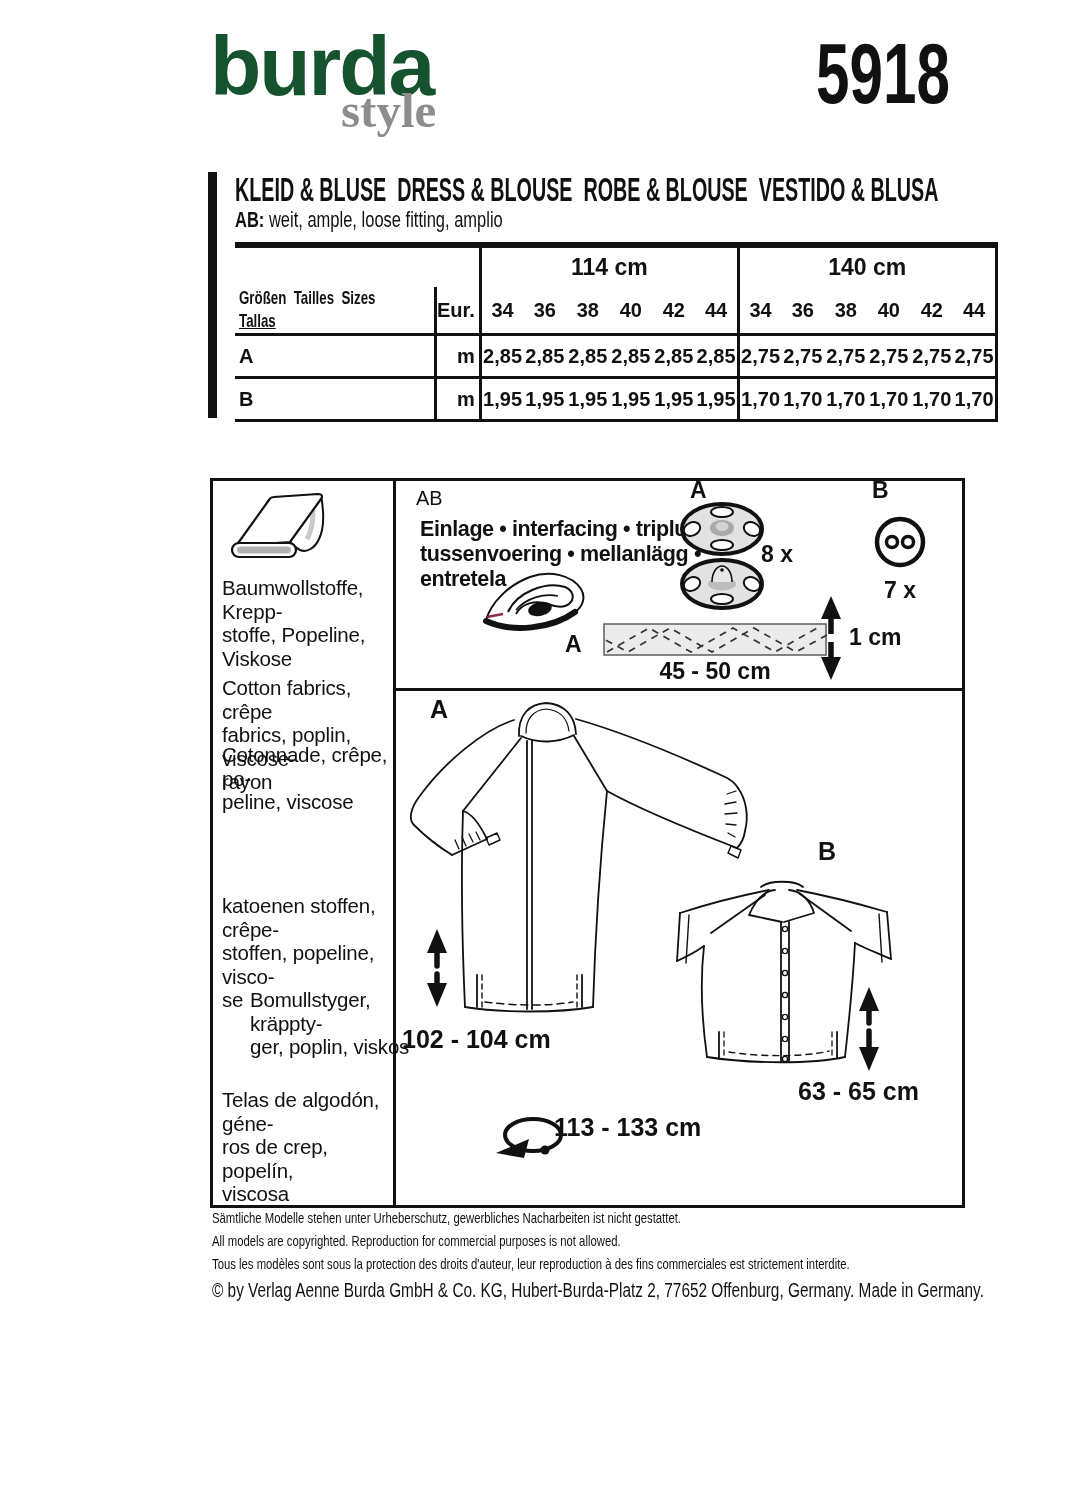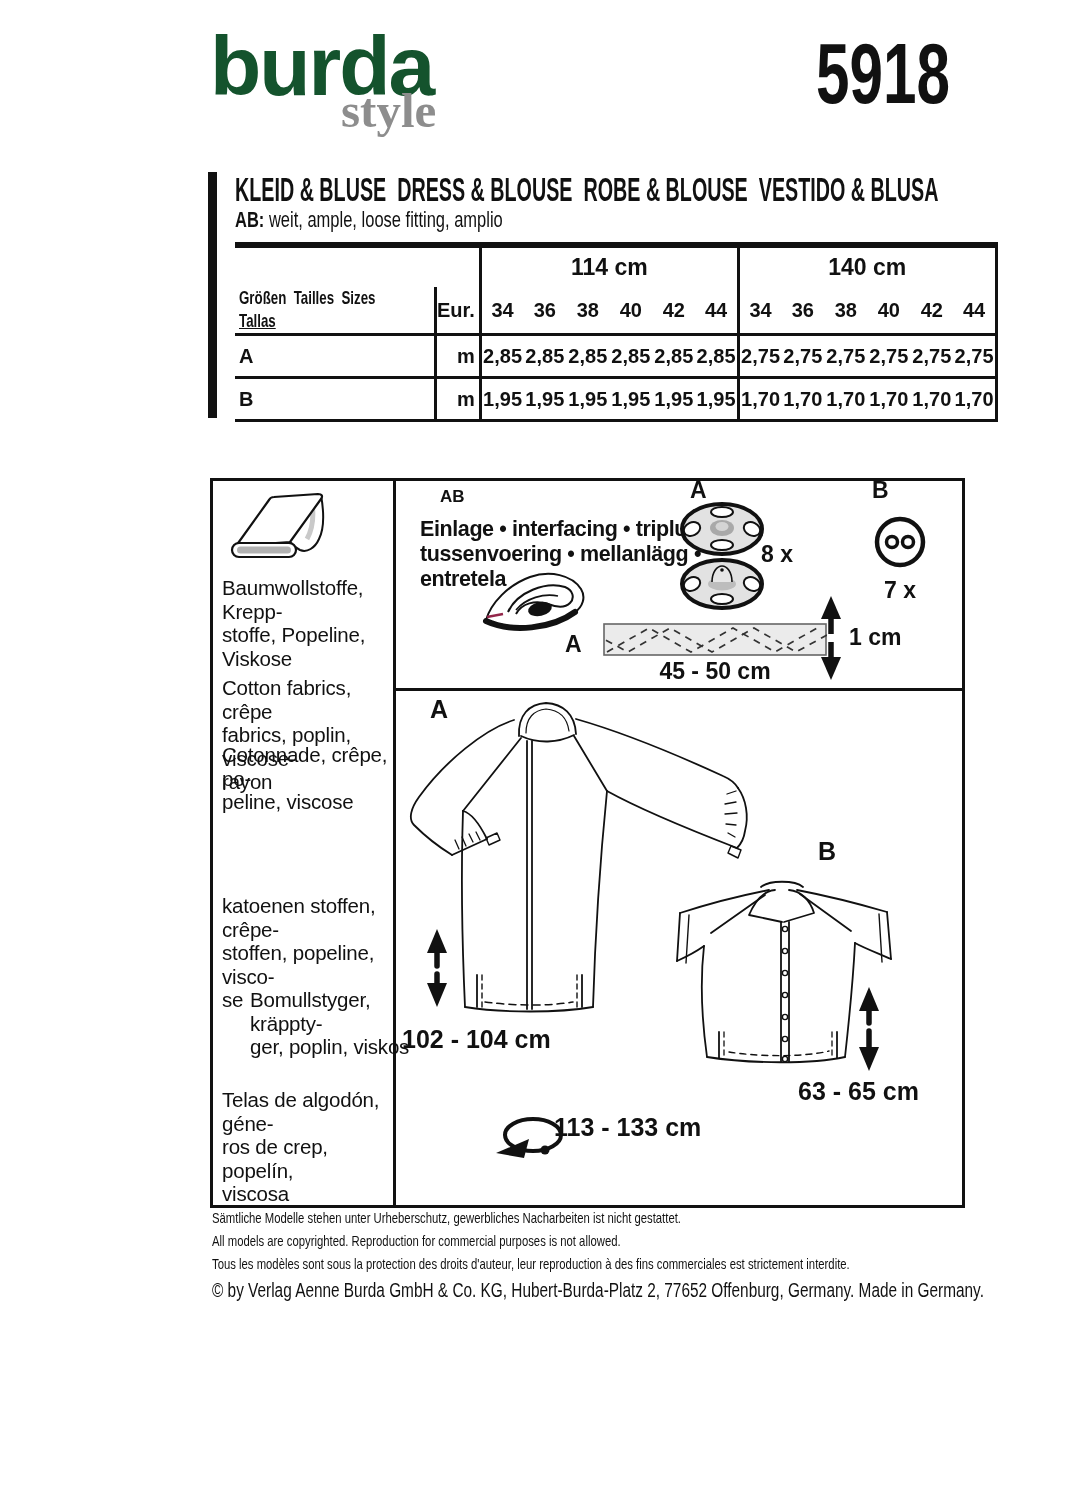--- a/index.html
+++ b/index.html
@@ -44,21 +44,21 @@
   
   #infoBox{left:210px;top:478px;width:749px;height:724px;border:3px solid #111;}
   #vDiv{left:393px;top:478px;width:3px;height:727px;background:#111;}
   #hDiv{left:396px;top:688px;width:566px;height:3px;background:#111;}
 
   .fabricTxt{left:222px;width:172px;font-size:20.5px;line-height:23.5px;letter-spacing:-.2px;}
   #fabDe{top:576px;} #fabEn{top:676px;} #fabFr{top:743px;}
   #fabNl{top:882px;margin-top:12px;} #fabSv{top:988px;margin-left:28px;} #fabEs{top:1088px;}
 
   
-  #abHead{left:440px;top:487px;font-size:17px;font-weight:700;}
+  #abHead{left:416px;top:487px;font-size:20px;font-weight:400;}
   #interfacingTxt{left:420px;top:517px;font-size:21.5px;line-height:25px;font-weight:700;letter-spacing:-.4px;}
   .mlab{font-size:23px;font-weight:700;}
   #ironA{left:565px;top:631px;} #snapsA{left:690px;top:477px;}
   #snapsCt{left:761px;top:541px;} #btnB{left:872px;top:477px;} #btnCt{left:884px;top:577px;}
   #stripW{left:625px;top:658px;width:180px;text-align:center;font-size:23px;font-weight:700;}
   #stripH{left:849px;top:624px;font-size:23px;font-weight:700;}
 
   
   .dlab{font-size:25px;font-weight:700;}
   #dA{left:430px;top:695px;} #dB{left:818px;top:837px;}

